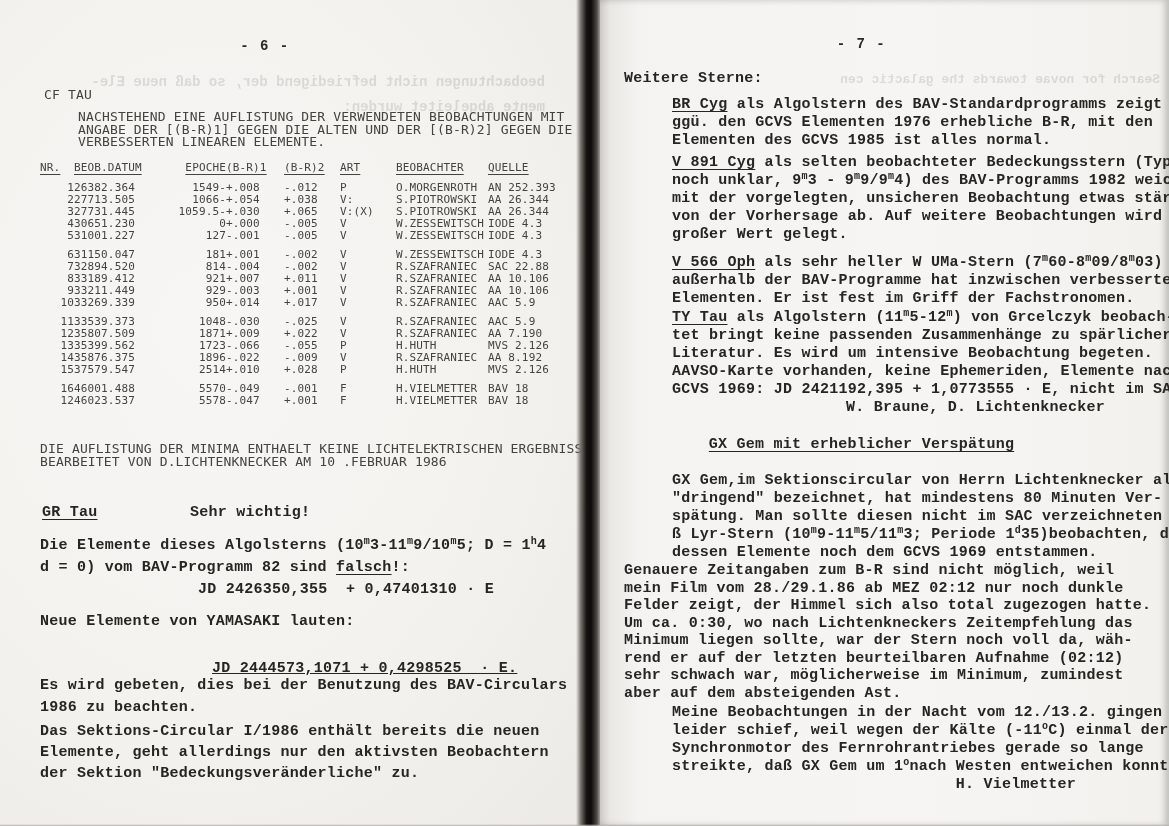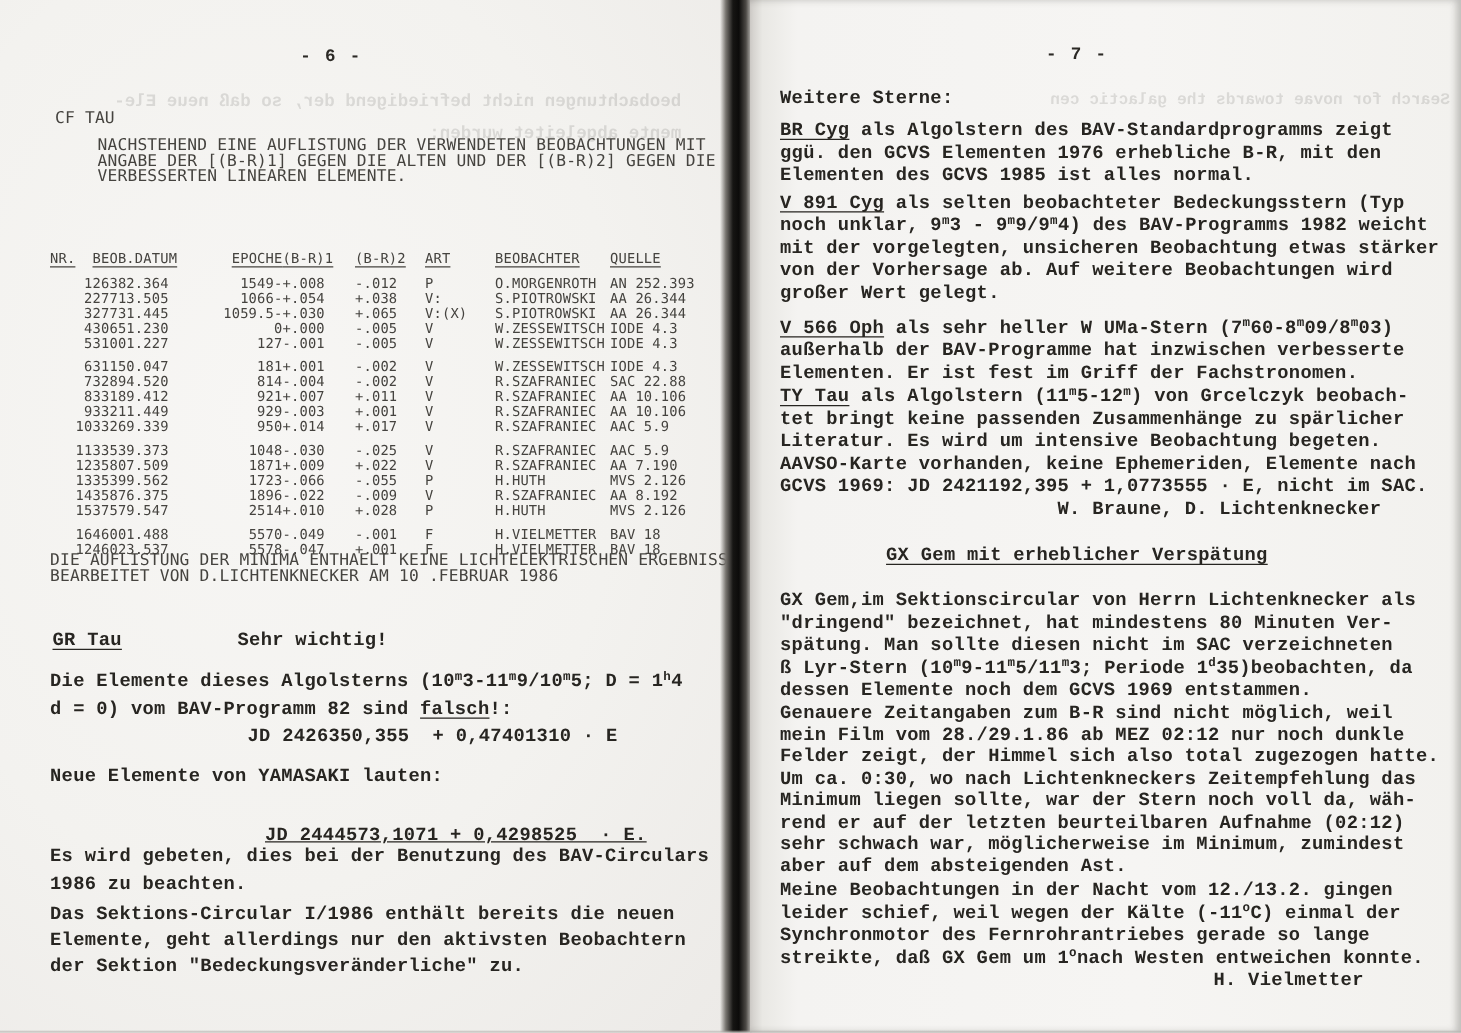--- a/index.html
+++ b/index.html
@@ -29,28 +29,28 @@
   .sm{
     font-family:"DejaVu Sans Mono", monospace;
     font-size:13px;line-height:12.5px;letter-spacing:0.15px;
     color:#45433f;font-weight:500;
   }
   .lg{
     font-family:"Liberation Mono", monospace;
     font-size:15px;font-weight:700;color:#272521;letter-spacing:0.25px;
   }
   .lh-left{line-height:21.5px;}
-  .lh-right{line-height:18px;}
+  .lh-right{line-height:18px;margin-left:48px;}
   .center{text-align:center;}
   .u{text-decoration:underline;text-underline-offset:3px;}
   .underlined{text-decoration:underline;text-underline-offset:3px;}
   sup{font-size:10px;line-height:0;vertical-align:5px;}
 
   
-  table.obs{border-collapse:collapse;table-layout:fixed;width:517px;position:absolute;left:40px;top:162px;margin-top:39px;}
+  table.obs{border-collapse:collapse;table-layout:fixed;width:517px;position:absolute;left:40px;top:162px;}
   table.obs th,table.obs td{
     font-family:"DejaVu Sans Mono", monospace;
     font-size:11px;line-height:12px;letter-spacing:0.15px;
     color:#45433f;font-weight:500;padding:0;white-space:pre;overflow:visible;text-align:left;vertical-align:top;
   }
   table.obs th{padding-bottom:8px;}
   .hu{text-decoration:underline;text-underline-offset:2.5px;}
   .a-r{text-align:right !important;}
   .a-c{text-align:left;}
   td.nr{padding-right:14px;}
@@ -370,17 +370,17 @@
 Minimum liegen sollte, war der Stern noch voll da, wäh-
 rend er auf der letzten beurteilbaren Aufnahme (02:12)
 sehr schwach war, möglicherweise im Minimum, zumindest
 aber auf dem absteigenden Ast.</div>
 
     <div class="abs lg lh-right" style="top:704px;left:24px;"><span>Meine Beobachtungen in der Nacht vom 12./13.2. gingen
 leider schief, weil wegen der Kälte (-11</span><sup>o</sup><span>C) einmal der
 Synchronmotor des Fernrohrantriebes gerade so lange
 streikte, daß GX Gem um 1</span><sup>o</sup><span>nach Westen entweichen konnte.</span></div>
 
-    <div class="abs lg" style="top:776px;right:78px;">H. Vielmetter</div>
+    <div class="abs lg" style="top:776px;right:93px;">H. Vielmetter</div>
   </div>
 
   <div class="bottom-edge"></div>
 </div>
 
 </body></html>

